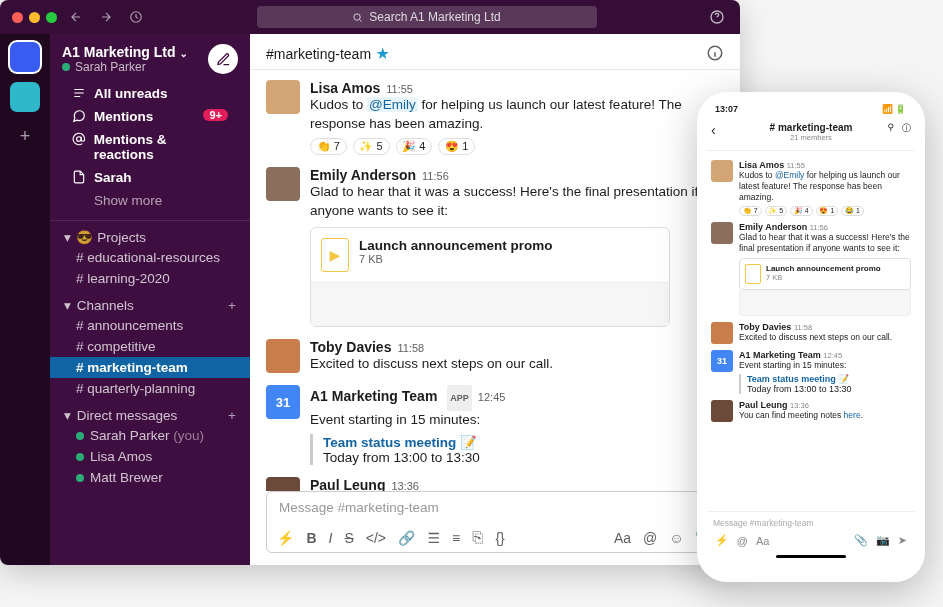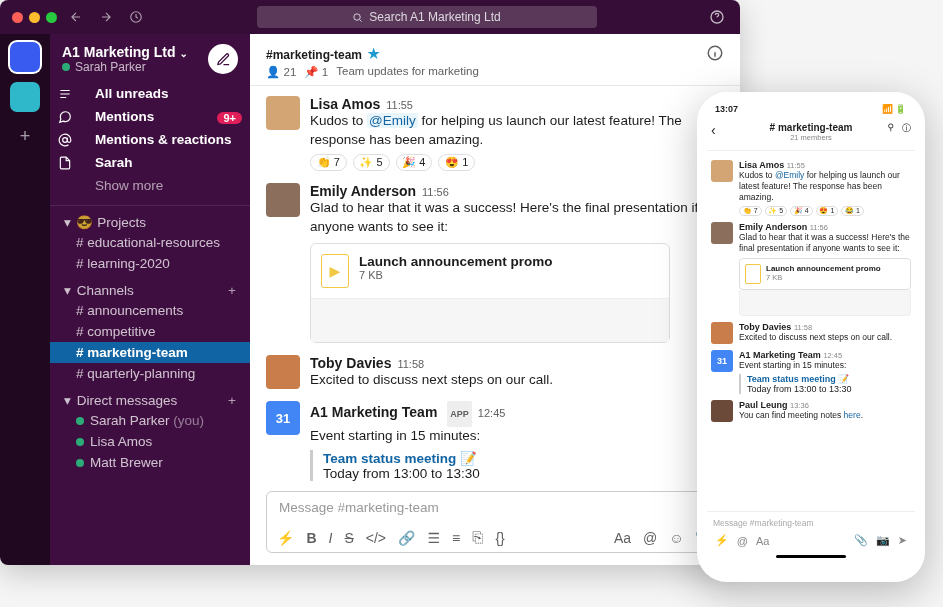--- a/index.html
+++ b/index.html
@@ -17,30 +17,30 @@
 .railsq { width: 30px; height: 30px; border-radius: 7px; }
 .railsq.act { background: #3a5bf0; box-shadow: 0 0 0 2px #fff; }
 .railsq.alt { background: #2eb8c9; }
 .railadd { color: rgba(255,255,255,.6); font-size: 18px; margin-top: 4px; cursor: pointer; }
 .sidebar { width: 200px; background: #3f0e40; color: rgba(255,255,255,.75); font-size: 14px; display: flex; flex-direction: column; overflow-y: auto; }
 .ws { padding: 10px 12px 8px; display: flex; align-items: center; justify-content: space-between; }
 .wsname { color: #fff; font-weight: 700; font-size: 14px; }
 .wsuser { font-size: 12px; color: rgba(255,255,255,.7); display: flex; align-items: center; gap: 5px; }
 .presence { width: 8px; height: 8px; border-radius: 50%; background: #2bac76; display: inline-block; }
 .composebtn { width: 30px; height: 30px; border-radius: 50%; background: #fff; display: flex; align-items: center; justify-content: center; }
-.sb-item { padding: 4px 8px; display: flex; align-items: flex-end; gap: 23px; cursor: pointer; font-size: 13.5px; }
+.sb-item { padding: 4px 22px; display: flex; align-items: flex-start; gap: 8px; cursor: pointer; font-size: 13.5px; }
 .sb-item.bold { color: #fff; font-weight: 600; }
 .badge { background: #e01e5a; color: #fff; border-radius: 9px; padding: 0 6px; font-size: 11px; font-weight: 600; margin-left: auto; }
 .sb-sect { padding: 8px 14px 2px; display: flex; align-items: center; gap: 6px; font-size: 13.5px; cursor: pointer; }
 .sb-sect .plus { margin-left: auto; color: rgba(255,255,255,.6); }
 .chan { padding: 3px 14px 3px 26px; font-size: 13.5px; cursor: pointer; }
 .chan.active { background: #1164a3; color: #fff; font-weight: 600; }
 .main { flex: 1; display: flex; flex-direction: column; background: #fff; overflow: hidden; }
 .chead { padding: 10px 16px 6px; border-bottom: 1px solid #e8e8e8; display: flex; align-items: flex-start; }
-.chtitle { font-weight: 700; font-size: 12px; color: #1d1c1d; }
+.chtitle { font-weight: 400; font-size: 14px; color: #1d1c1d; }
 .star { color: #1d9bd1; }
 .chmeta { font-size: 11.5px; color: #616061; display: flex; gap: 8px; margin-top: 2px; }
 .chinfo { margin-left: auto; color: #616061; }
 .messages { flex: 1; overflow-y: auto; padding: 6px 16px; font-size: 13.5px; color: #1d1c1d; }
 .msg { display: flex; gap: 10px; padding: 4px 0 8px; }
 .av { width: 34px; height: 34px; border-radius: 4px; flex-shrink: 0; }
 .av1 { background: #d4a574; } .av2 { background: #8b6f5c; } .av3 { background: #c97d4a; } .av5 { background: #6b4a3a; }
 .avcal { background: #4285f4; color: #fff; display: flex; align-items: center; justify-content: center; font-size: 13px; font-weight: 600; }
 .mhead { display: flex; align-items: baseline; gap: 6px; }
 .mname { font-weight: 800; font-size: 14px; }
@@ -211,25 +211,20 @@
         </div>
       <div class="chan"><span class="presence" style="margin-right:6px"></span><span>Sarah Parker</span> <span style="opacity:.6">(you)</span></div>
       <div class="chan"><span class="presence" style="margin-right:6px"></span><span>Lisa Amos</span></div>
       <div class="chan"><span class="presence" style="margin-right:6px"></span><span>Matt Brewer</span></div>
     </div>
 
     <div class="main">
       <div class="chead">
         <div>
           <div><span class="chtitle">#marketing-team</span> <span class="star">★</span></div>
-          <div class="chmeta">
-            <span>👤 <span>21</span></span>
-            <span>📌 <span>1</span></span>
-            <span>Team updates for marketing</span>
-          </div>
         </div>
         <div class="chinfo">
             <svg width="18" height="18" viewBox="0 0 24 24" fill="none" stroke="currentColor" stroke-width="2">
               <circle cx="12" cy="12" r="9"></circle>
               <path d="M12 8h.01M11 12h1v4h1"></path>
             </svg>
           </div>
       </div>
 
       <div class="messages">

